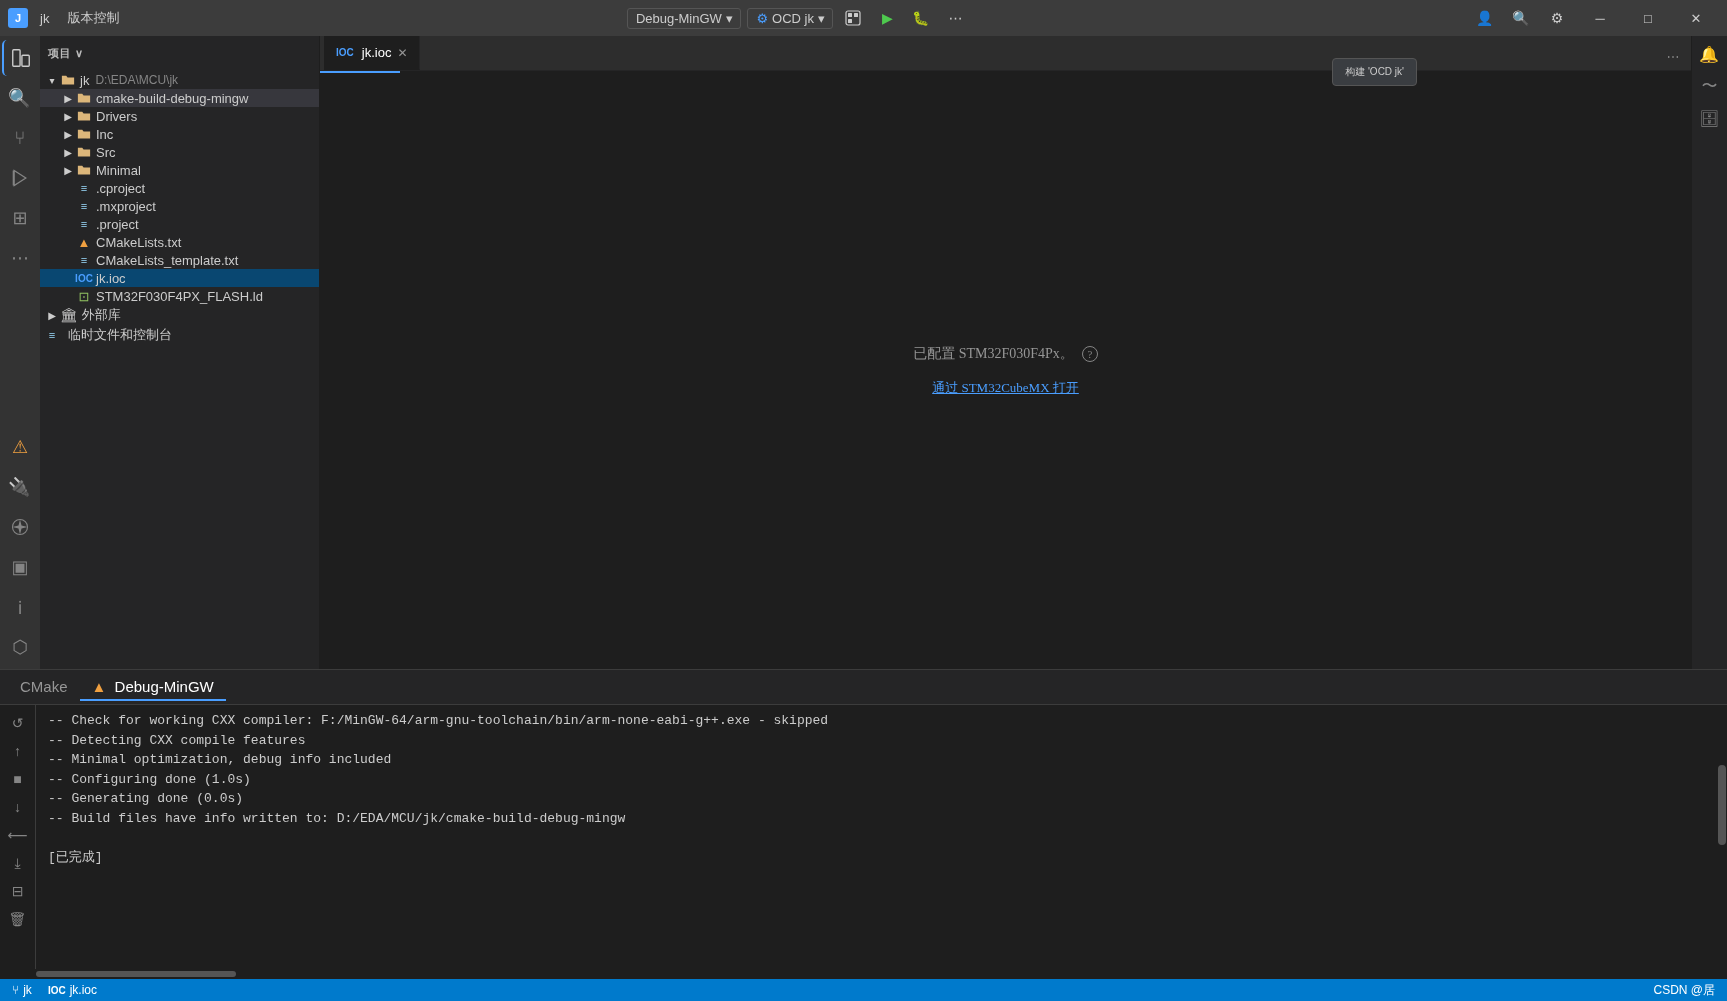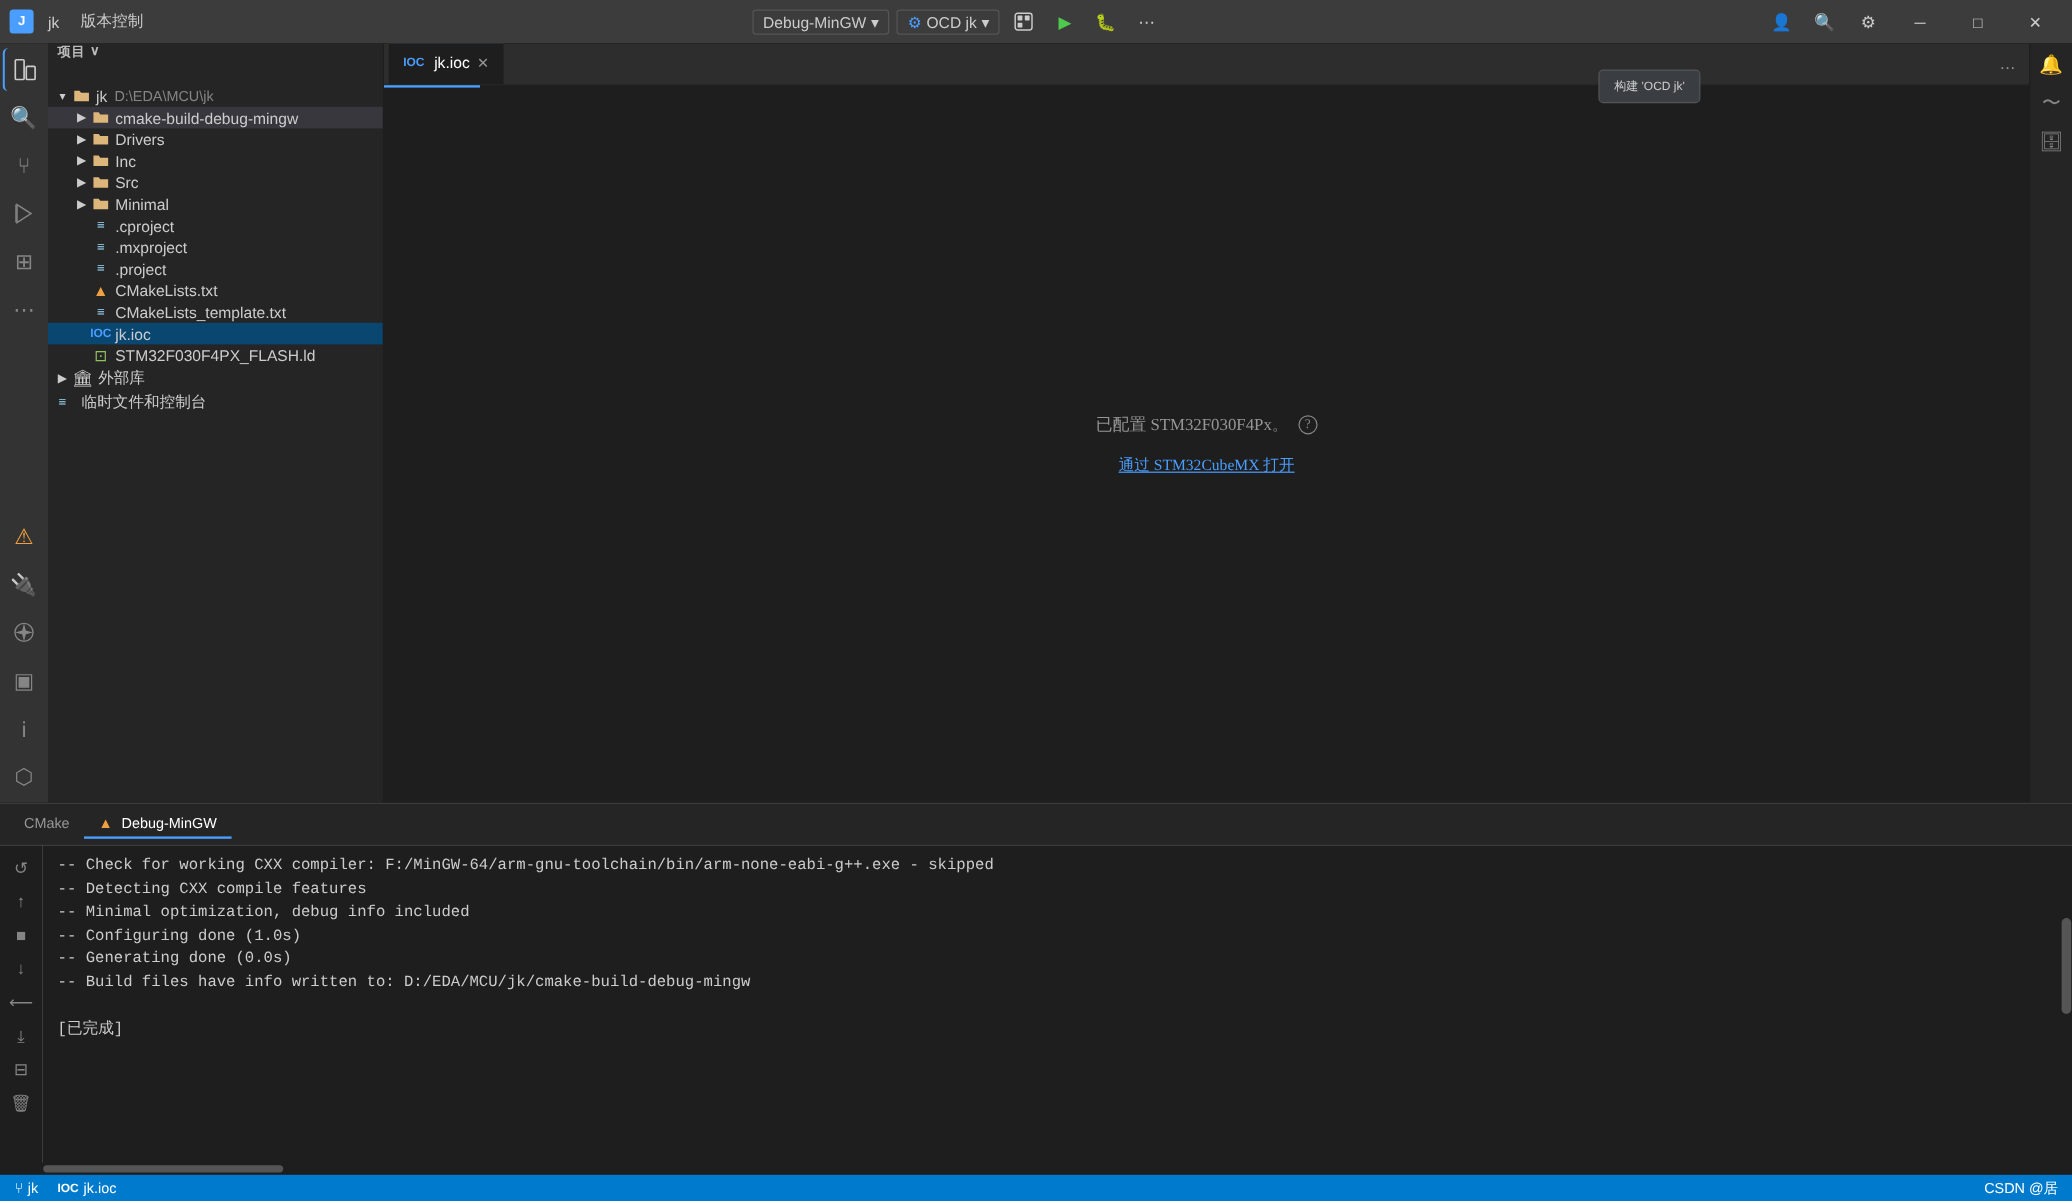--- a/index.html
+++ b/index.html
@@ -107,21 +107,21 @@
       width: 280px;
       background: #252526;
       display: flex;
       flex-direction: column;
       flex-shrink: 0;
       border-right: 1px solid #1e1e1e;
     }
     #sidebar-header {
       height: 35px;
       display: flex;
-      align-items: flex-start;
+      align-items: center;
       padding: 0 8px;
       gap: 4px;
       font-size: 11px;
       font-weight: bold;
       color: #bbbbbb;
       text-transform: uppercase;
       letter-spacing: 0.5px;
     }
     #file-tree {
       flex: 1;
@@ -261,21 +261,21 @@
       background: #252526;
       display: flex;
       align-items: center;
       padding: 0 8px;
       gap: 0;
       border-bottom: 1px solid #3c3c3c;
     }
     .bottom-tab {
       padding: 4px 12px;
       cursor: pointer;
-      font-size: 12px;
+      font-size: 15px;
       color: #969696;
       border-bottom: 2px solid transparent;
     }
     .bottom-tab.active {
       color: #ffffff;
       border-bottom: 2px solid #4a9eff;
     }
     #bottom-main {
       flex: 1;
       display: flex;

